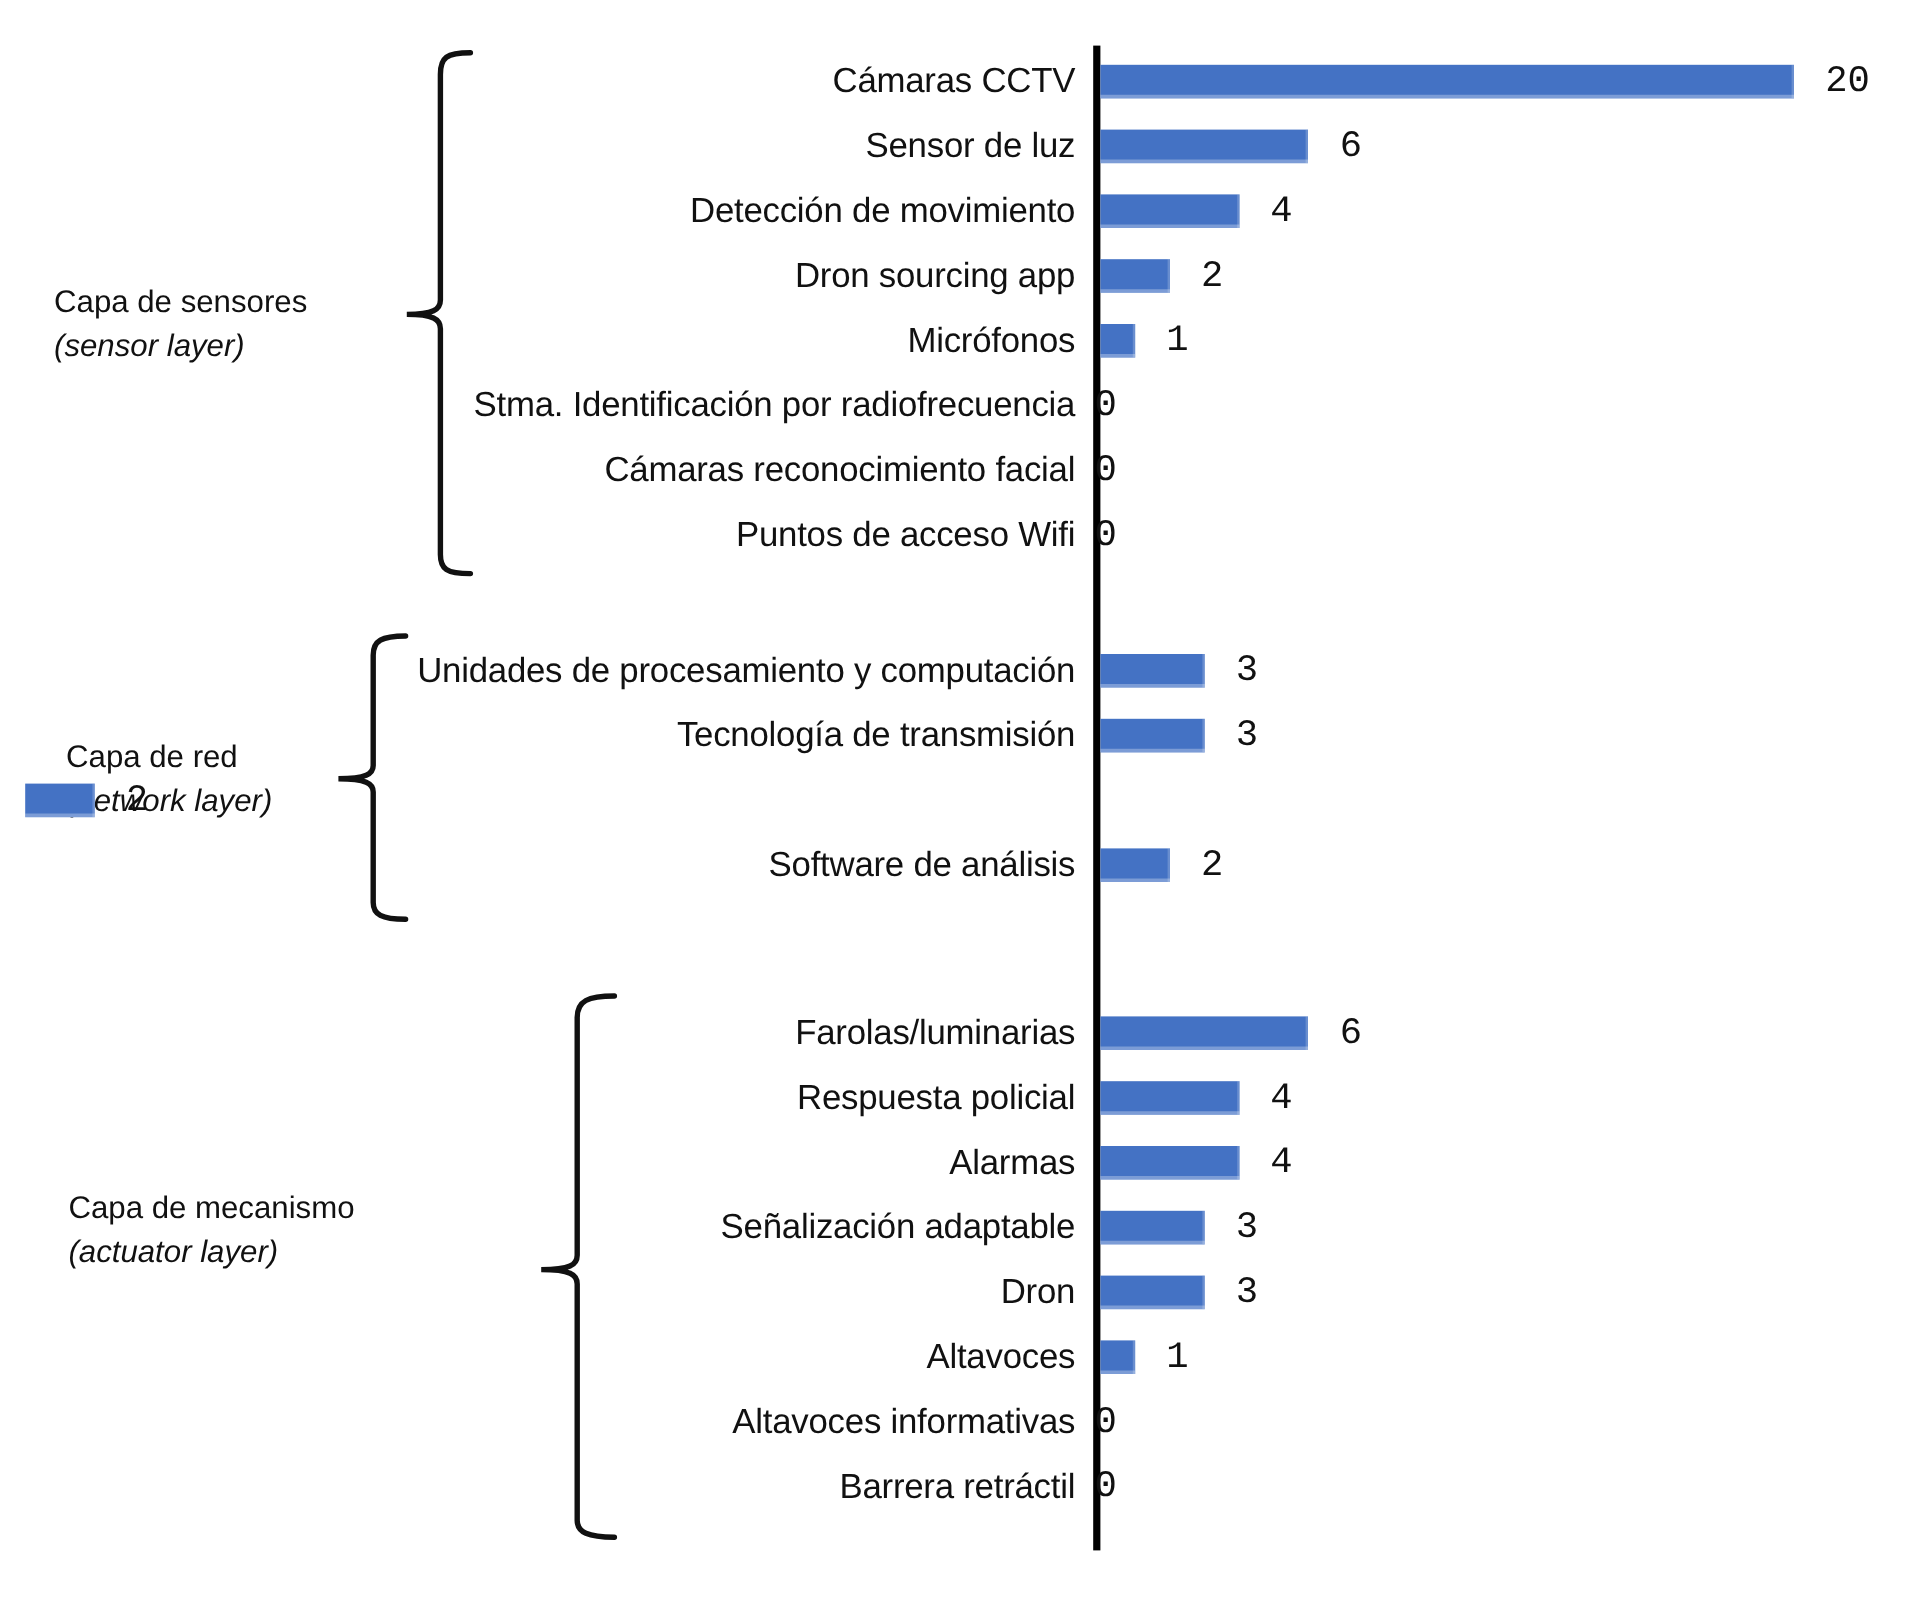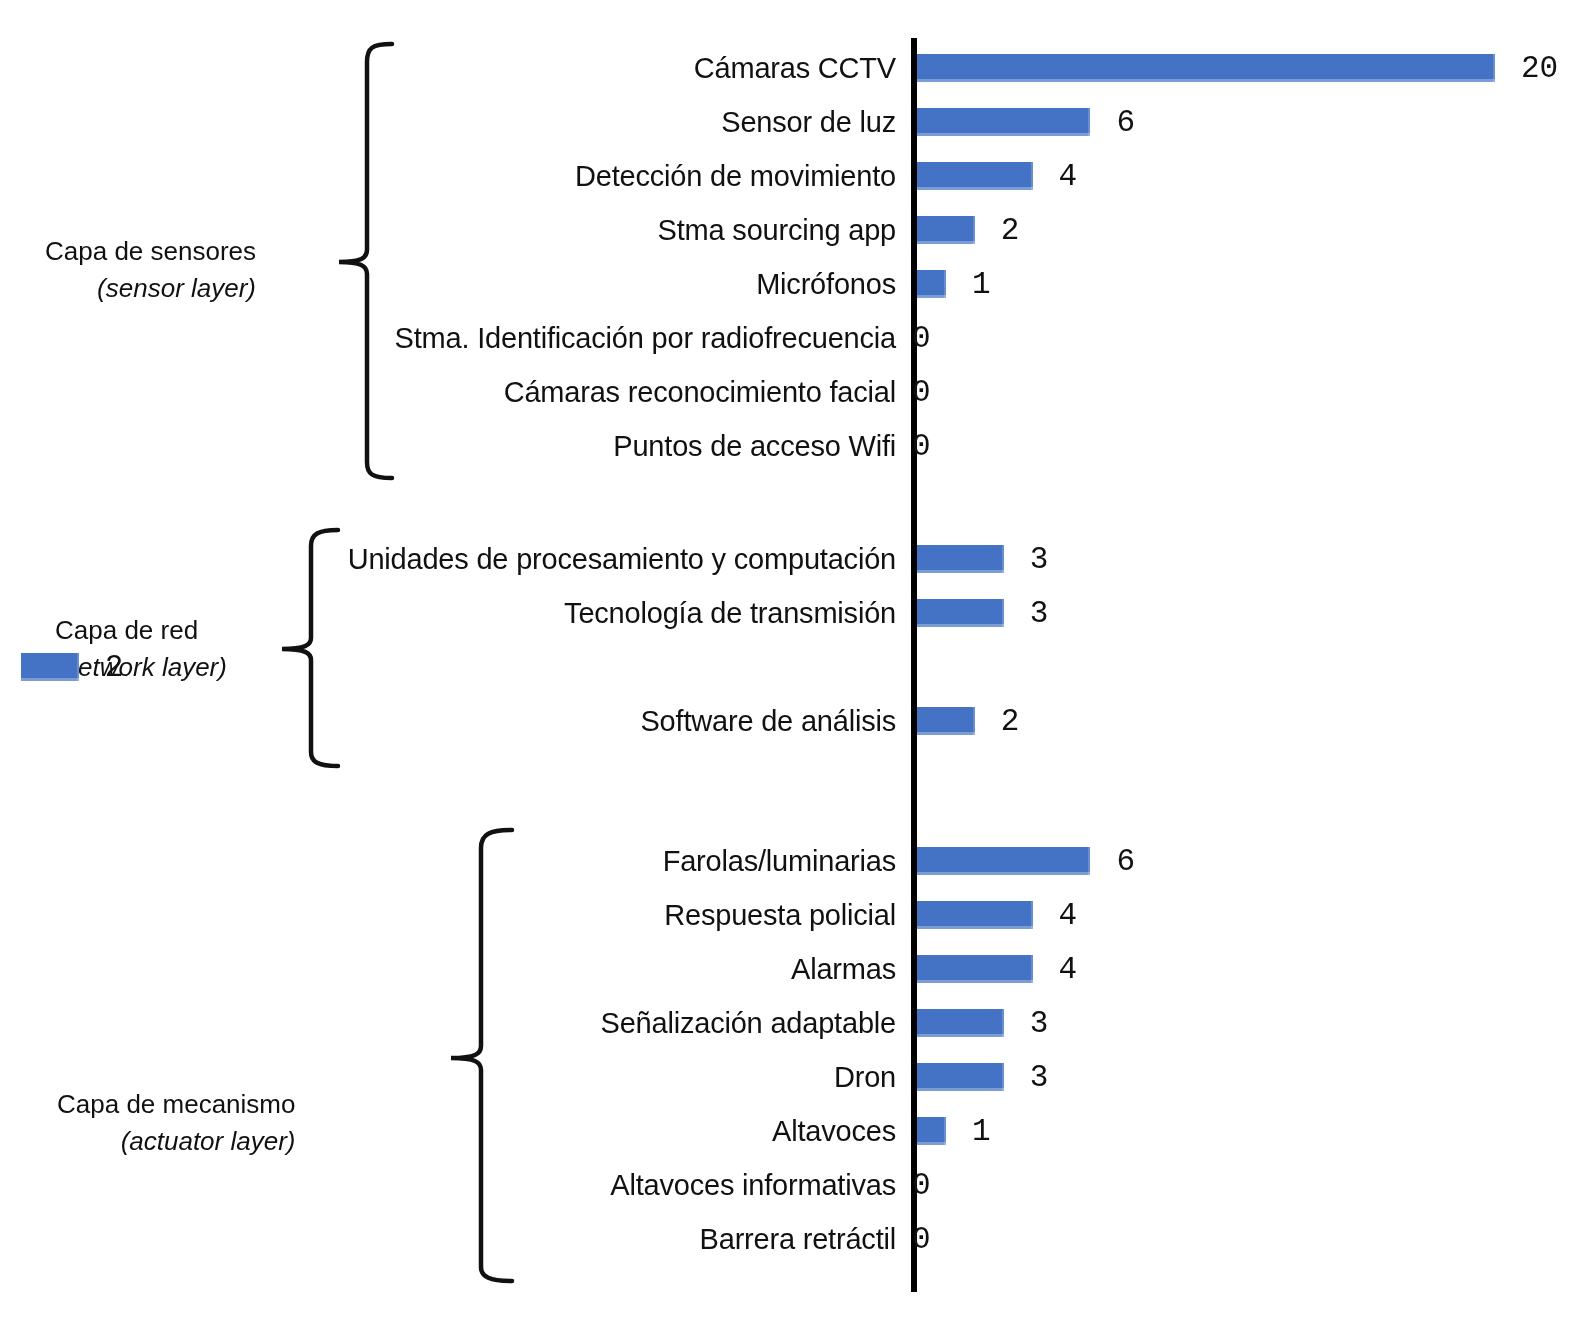--- a/index.html
+++ b/index.html
@@ -43,22 +43,22 @@
     font-family:Liberation Mono, monospace;
   }
   .glabel{
     position:absolute;
     font-size:26px;
     line-height:37px;
     white-space:nowrap;
   }
   #gl1{left:45px;top:233px;}
   #gl2{left:55px;top:612px;}
-  #gl3{left:57px;top:1086px;}
-  .glabel .sub{font-style:italic;text-align:right;}
+  #gl3{left:57px;top:988px;}
+  .glabel .sub{font-style:italic;}
 </style>
 </head>
 <body>
 
 <div class="chart">
 
   <svg class="braces" width="1596" height="1334" viewBox="0 0 1596 1334">
     <path d="M392,44 C372,44 367,48 367,62 L367,250 C367,258 361,262 339,262 C361,262 367,266 367,274 L367,462 C367,474 372,478 392,478" fill="none" stroke="#111" stroke-width="4.5" stroke-linecap="round"></path>
     <path d="M338,530 C318,530 311,534 311,546 L311,638 C311,645 305,649 282,649 C305,649 311,653 311,660 L311,752 C311,762 318,766 338,766" fill="none" stroke="#111" stroke-width="4.5" stroke-linecap="round"></path>
     <path d="M512,830 C490,830 481,834 481,848 L481,1046 C481,1054 475,1058 451,1058 C475,1058 481,1062 481,1070 L481,1267 C481,1277 490,1281 512,1281" fill="none" stroke="#111" stroke-width="4.5" stroke-linecap="round"></path>
@@ -89,21 +89,21 @@
       <div class="rlabel">Sensor de luz</div>
       <div class="bar" style="width: 173.4px; background: rgb(68, 114, 196);"></div>
       <div class="val">6</div>
     </div>
     <div class="row">
       <div class="rlabel">Detección de movimiento</div>
       <div class="bar" style="width: 115.6px; background: rgb(68, 114, 196);"></div>
       <div class="val">4</div>
     </div>
     <div class="row">
-      <div class="rlabel">Stma sourcing app</div>
+      <div class="rlabel">Dron sourcing app</div>
       <div class="bar" style="width: 57.8px; background: rgb(68, 114, 196);"></div>
       <div class="val">2</div>
     </div>
     <div class="row">
       <div class="rlabel">Micrófonos</div>
       <div class="bar" style="width: 28.9px; background: rgb(68, 114, 196);"></div>
       <div class="val">1</div>
     </div>
     <div class="row">
       <div class="rlabel">Stma. Identificación por radiofrecuencia</div>

